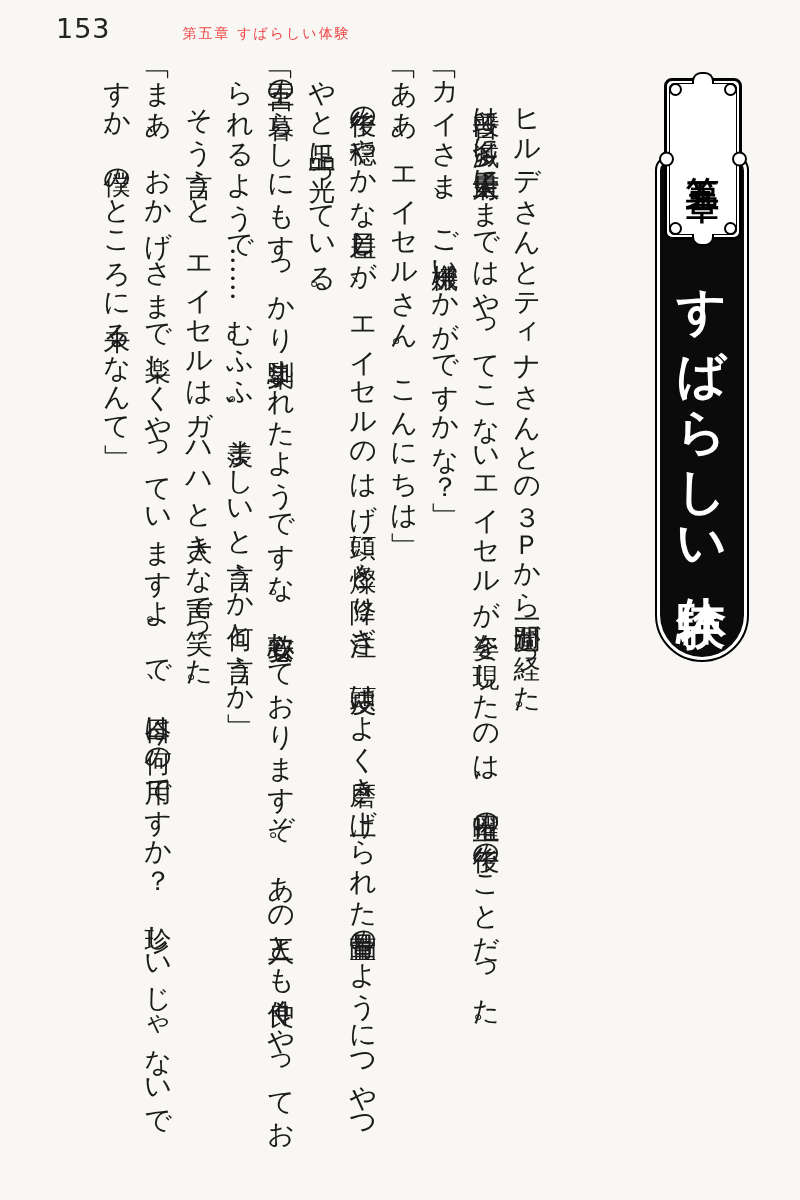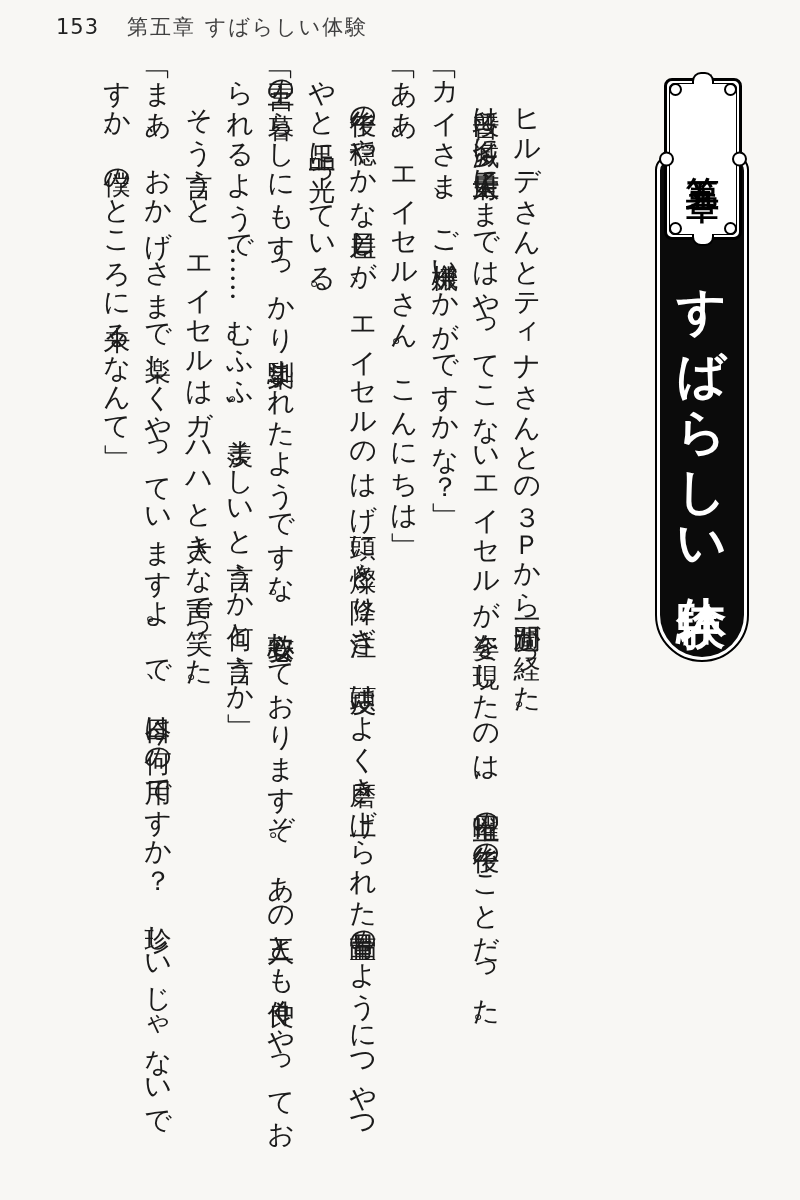--- a/index.html
+++ b/index.html
@@ -8,22 +8,22 @@
     background:#f8f7f4;
     font-family:"DejaVu Serif","Liberation Serif",serif;
     color:#1b1b1b;
   }
   
   .header{
     position:absolute;top:13px;left:56px;
     display:flex;align-items:baseline;gap:28px;
     font-family:"DejaVu Sans","Liberation Sans",sans-serif;
   }
-  .page-num{font-size:21px;letter-spacing:1px;color:#222;}
-  .running-title{font-size:21px;letter-spacing:2px;color:#404040;}
+  .page-num{font-size:27px;letter-spacing:1px;color:#222;}
+  .running-title{font-size:14px;letter-spacing:2px;color:#ef4444;margin-left:44px;}
 
   
   .main-text{
     position:absolute;top:62px;left:34px;
     width:514px;height:1086px;
     writing-mode:vertical-rl;
   }
   .main-text p{
     margin:0;padding:0;
     font-size:27px;line-height:41px;letter-spacing:0;

